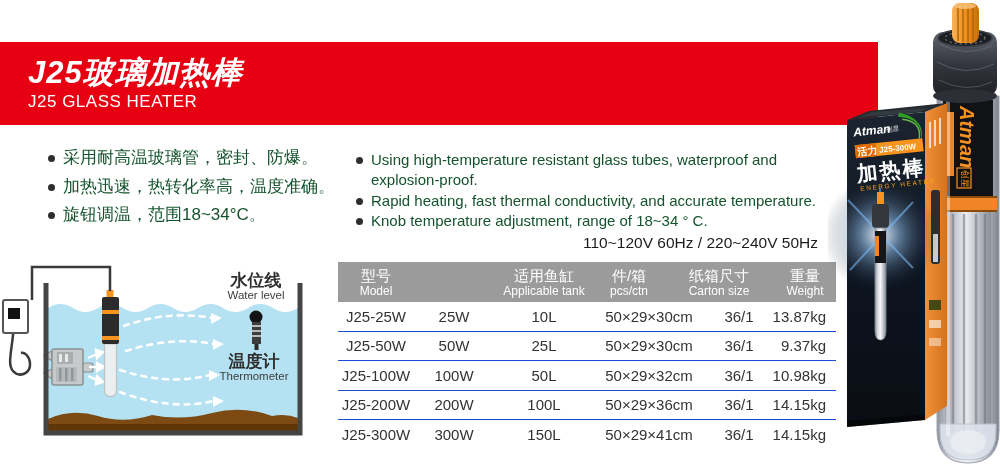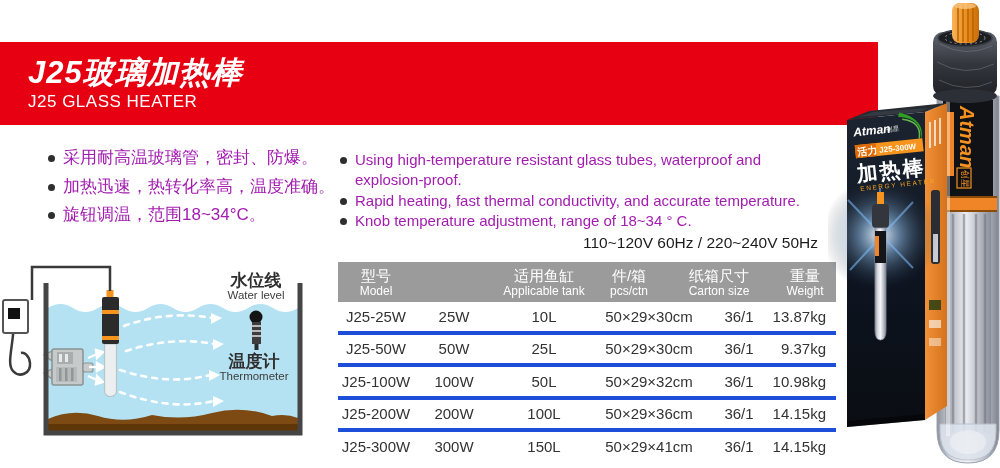--- a/index.html
+++ b/index.html
@@ -6,39 +6,39 @@
   body{font-family:"Liberation Sans","DejaVu Sans",sans-serif;}
   .page{position:relative;width:1000px;height:468px;background:#fff;overflow:hidden;}
 
   
   .banner{position:absolute;left:0;top:42px;width:878px;height:83px;background:#e60012;color:#fff;
           padding-left:28px;box-sizing:border-box;display:flex;flex-direction:column;justify-content:center;}
   .banner .t1{font-size:31px;font-weight:bold;letter-spacing:1px;line-height:36px;font-style:italic;}
   .banner .t2{font-size:17px;font-weight:400;letter-spacing:.5px;line-height:22px;margin-top:0;}
 
   
-  .feat{position:absolute;color:#a21caf;}
+  .feat{position:absolute;color:#14532d;}
   .feat-zh{left:48px;top:144px;width:290px;font-size:17px;line-height:28.5px;}
-  .feat-en{left:340px;top:150px;width:480px;font-size:15px;line-height:20.3px;}
+  .feat-en{left:356px;top:150px;width:480px;font-size:15px;line-height:20.3px;}
   .feat .row{display:flex;align-items:flex-start;}
   .dot{flex:0 0 auto;width:7px;height:7px;border-radius:50%;background:#2e2e2e;margin-right:8px;}
   .feat-zh .dot{margin-top:11px;}
   .feat-en .dot{margin-top:7px;}
 
   
   .voltage{position:absolute;left:322px;top:234px;width:496px;text-align:right;
            font-size:15.5px;font-weight:400;color:#1c1c1c;}
 
   
   .spec{position:absolute;left:322px;top:262px;width:498px;margin-left:16px;}
   .thead{display:flex;background:#9b9b9b;color:#fff;height:40px;align-items:center;}
   .th{display:flex;flex-direction:column;align-items:center;justify-content:center;}
   .th .zh{font-size:15px;line-height:17px;}
   .th .en{font-size:12px;line-height:14px;}
-  .trow{display:flex;height:28.5px;align-items:center;border-bottom:4px solid #1d4ed8;
+  .trow{display:flex;height:28.5px;align-items:center;border-bottom:1px solid #1d4ed8;
         font-size:15px;color:#333;}
   .trow:last-child{border-bottom:none;}
   .td{display:flex;align-items:center;justify-content:center;box-sizing:border-box;}
   .c0{width:76px;} .c1{width:80px;gap:44px;} .c2{width:100px;} .c3{width:110px;} .c4{width:70px;} .c5{width:62px;}
   .td.c5{justify-content:flex-end;padding-right:10px;}
 
   .diagram-svg{position:absolute;left:0;top:253px;}
   .product-svg{position:absolute;left:828px;top:0;}
   svg text{font-family:"Liberation Sans","DejaVu Sans",sans-serif;}
 </style>

